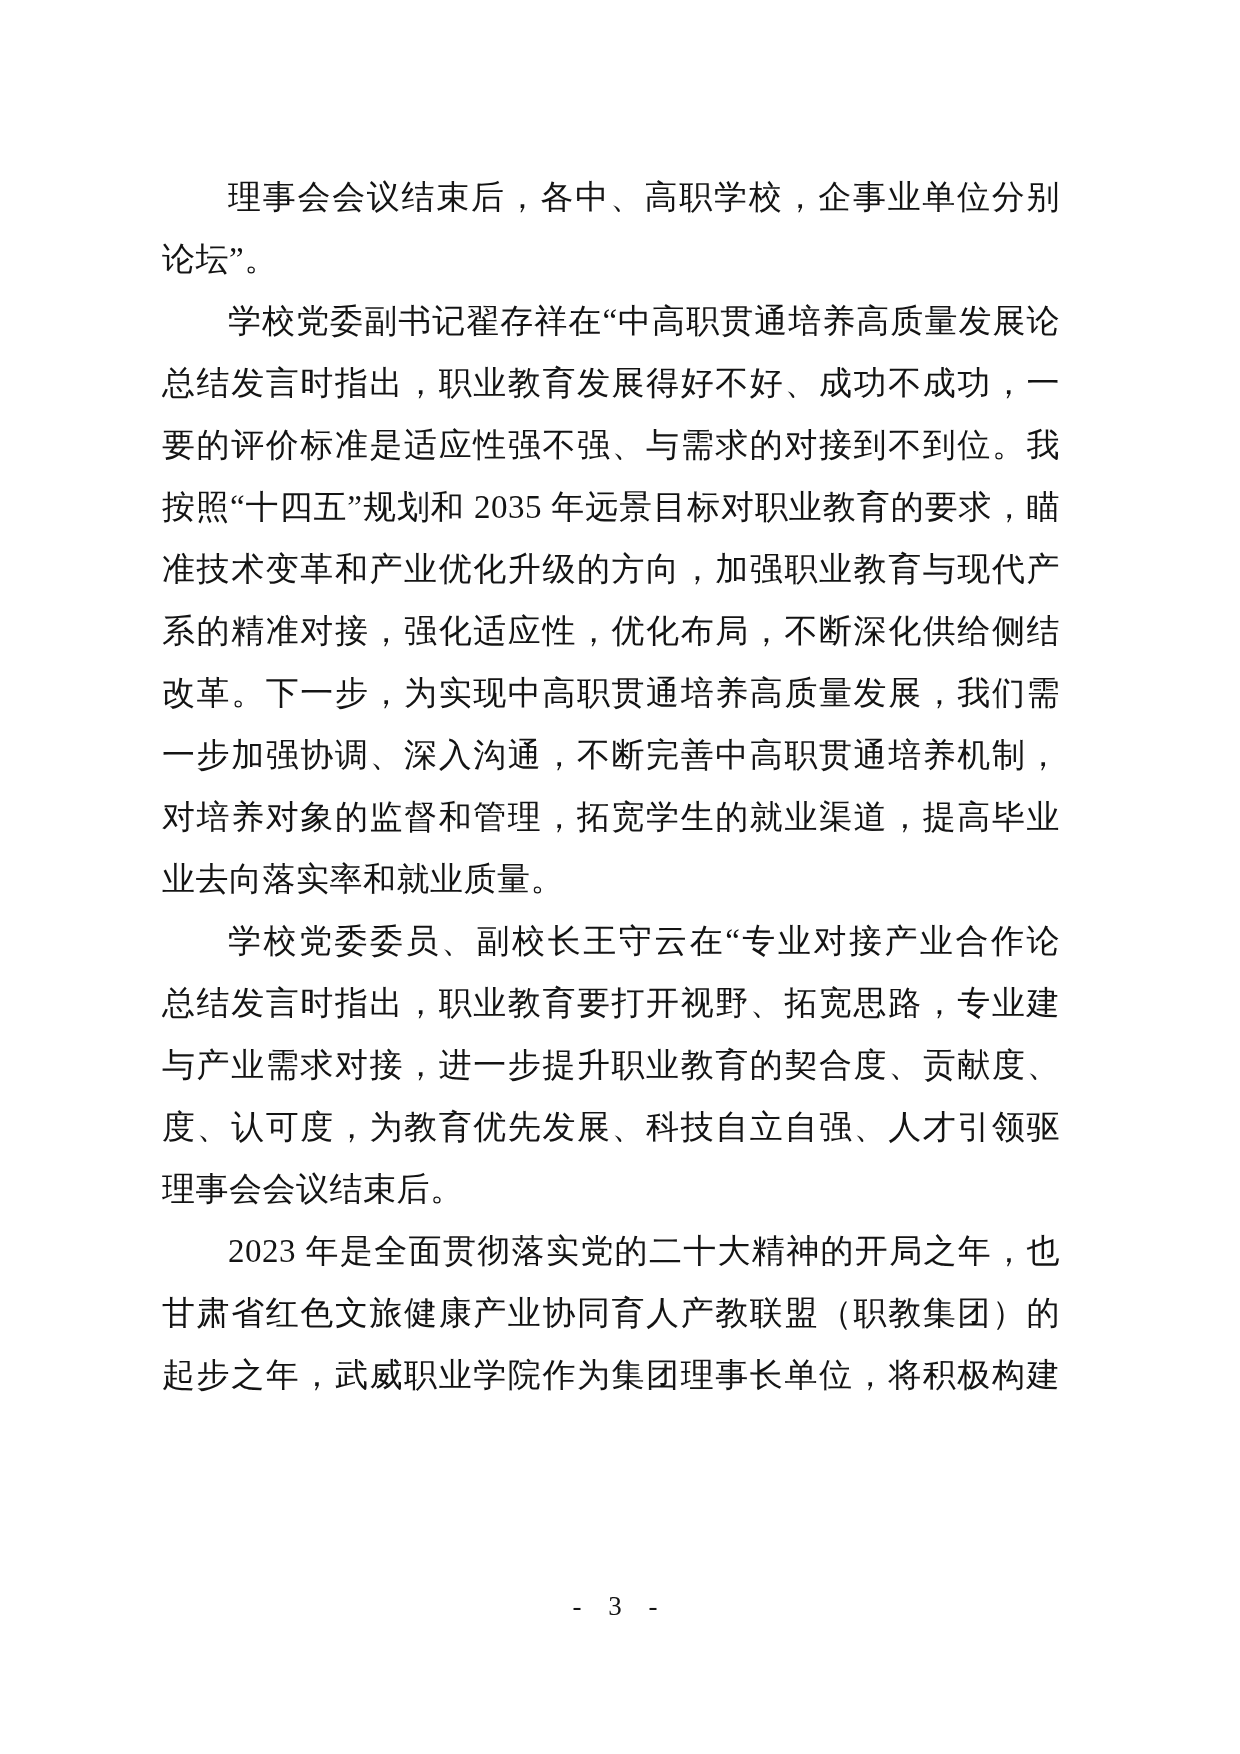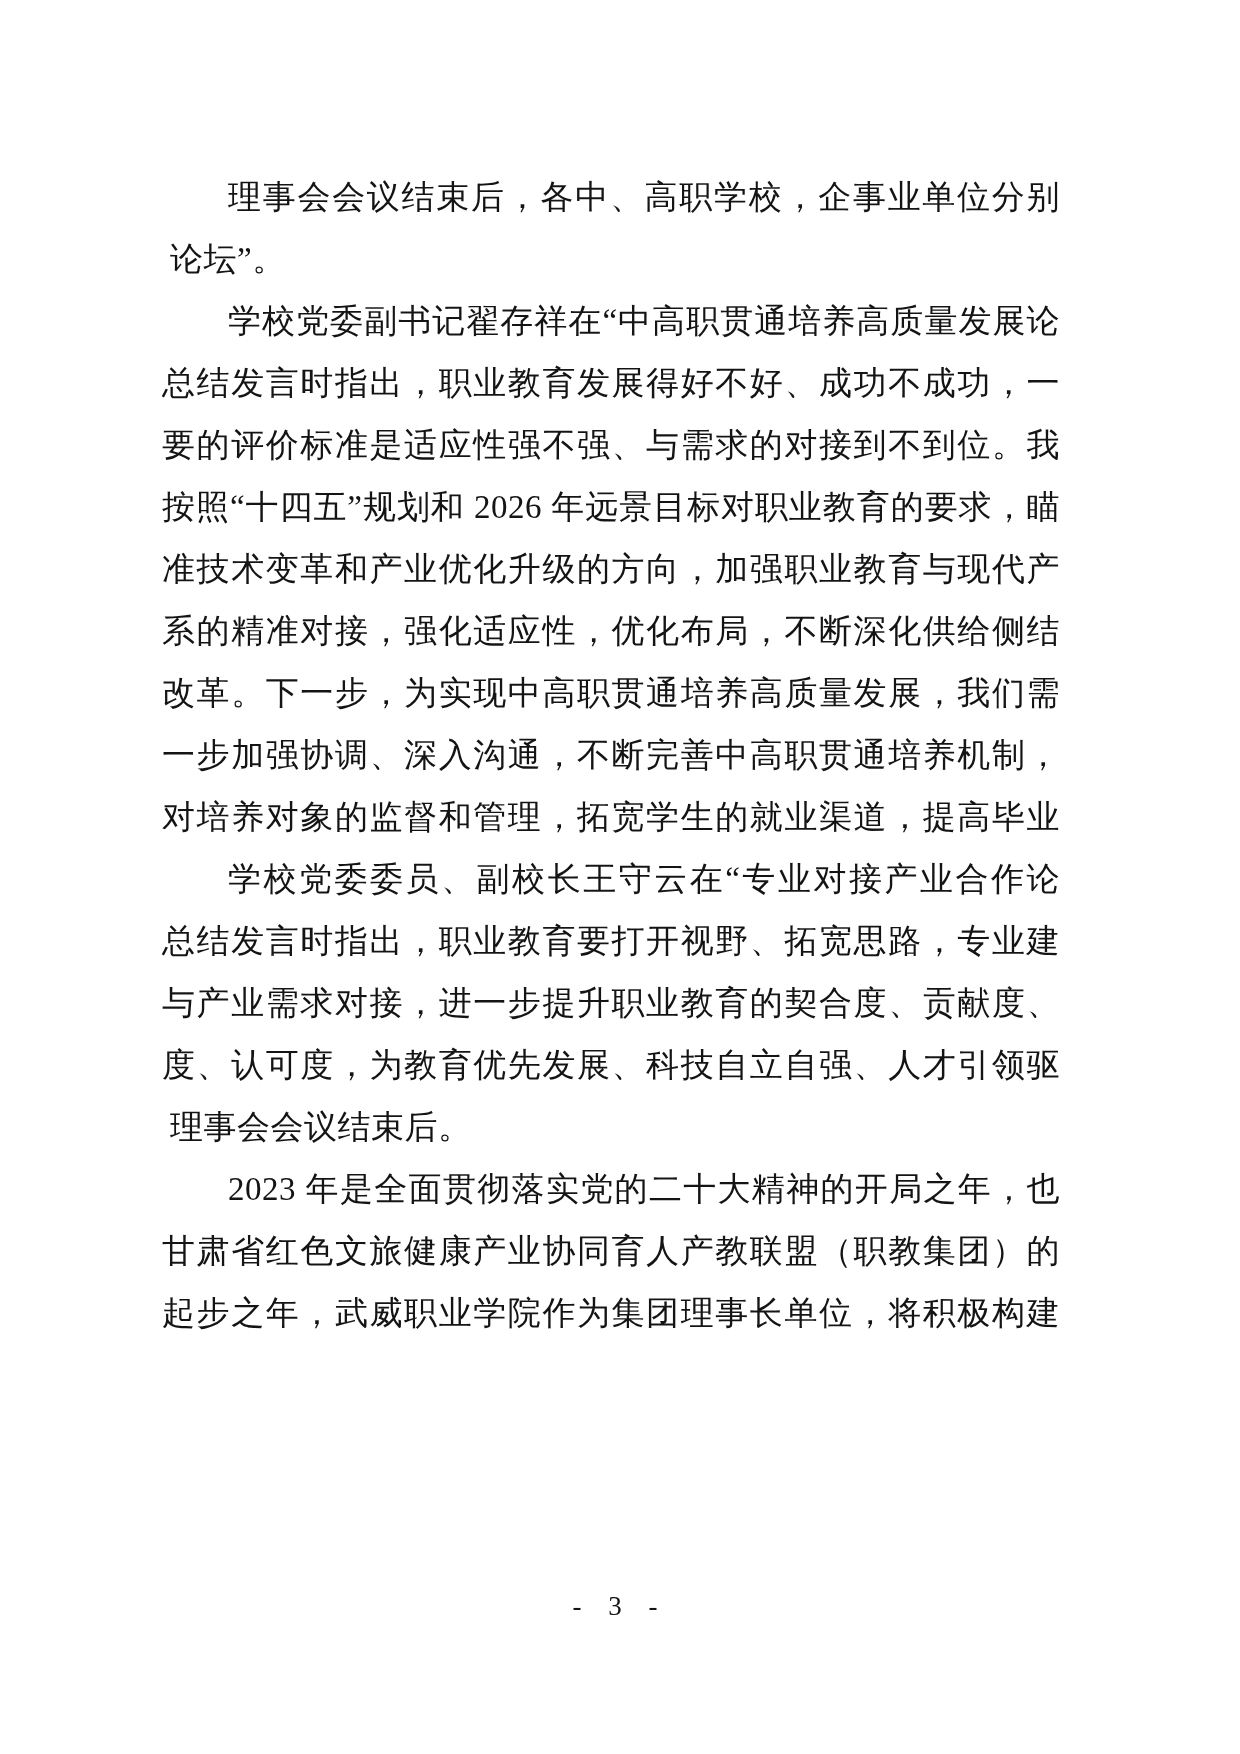--- a/index.html
+++ b/index.html
@@ -34,21 +34,20 @@
     text-align: justify;
     color: #141414;
     letter-spacing: 0.5px;
   }
   .line.justify {
     text-align-last: justify;
   }
   .line.nojustify {
     text-align: left;
     text-align-last: left;
-    margin-left: 8px;
   }
   .line.indent {
     text-indent: 66px;
   }
   .footer {
     position: absolute;
     top: 1586px;
     left: 0;
     width: 100%;
     text-align: center;
@@ -61,26 +60,27 @@
 </head>
 <body>
 
 <div class="page">
   <div class="content">
       <div class="line indent justify">理事会会议结束后，各中、高职学校，企事业单位分别参加</div>
       <div class="line nojustify">论坛”。</div>
       <div class="line indent justify">学校党委副书记翟存祥在“中高职贯通培养高质量发展论坛”</div>
       <div class="line justify">总结发言时指出，职业教育发展得好不好、成功不成功，一个重</div>
       <div class="line justify">要的评价标准是适应性强不强、与需求的对接到不到位。我们要</div>
-      <div class="line justify">按照“十四五”规划和 2026 年远景目标对职业教育的要求，瞄</div>
+      <div class="line justify">按照“十四五”规划和 2035 年远景目标对职业教育的要求，瞄</div>
       <div class="line justify">准技术变革和产业优化升级的方向，加强职业教育与现代产业体</div>
       <div class="line justify">系的精准对接，强化适应性，优化布局，不断深化供给侧结构性</div>
       <div class="line justify">改革。下一步，为实现中高职贯通培养高质量发展，我们需要进</div>
       <div class="line justify">一步加强协调、深入沟通，不断完善中高职贯通培养机制，加强</div>
       <div class="line justify">对培养对象的监督和管理，拓宽学生的就业渠道，提高毕业生就</div>
+      <div class="line nojustify">业去向落实率和就业质量。</div>
       <div class="line indent justify">学校党委委员、副校长王守云在“专业对接产业合作论坛”</div>
       <div class="line justify">总结发言时指出，职业教育要打开视野、拓宽思路，专业建设要</div>
       <div class="line justify">与产业需求对接，进一步提升职业教育的契合度、贡献度、融合</div>
       <div class="line justify">度、认可度，为教育优先发展、科技自立自强、人才引领驱动作</div>
       <div class="line nojustify">理事会会议结束后。</div>
       <div class="line indent justify">2023 年是全面贯彻落实党的二十大精神的开局之年，也是</div>
       <div class="line justify">甘肃省红色文旅健康产业协同育人产教联盟（职教集团）的履新</div>
       <div class="line justify">起步之年，武威职业学院作为集团理事长单位，将积极构建政府、</div>
     </div>
   <div class="footer">- 3 -</div>

